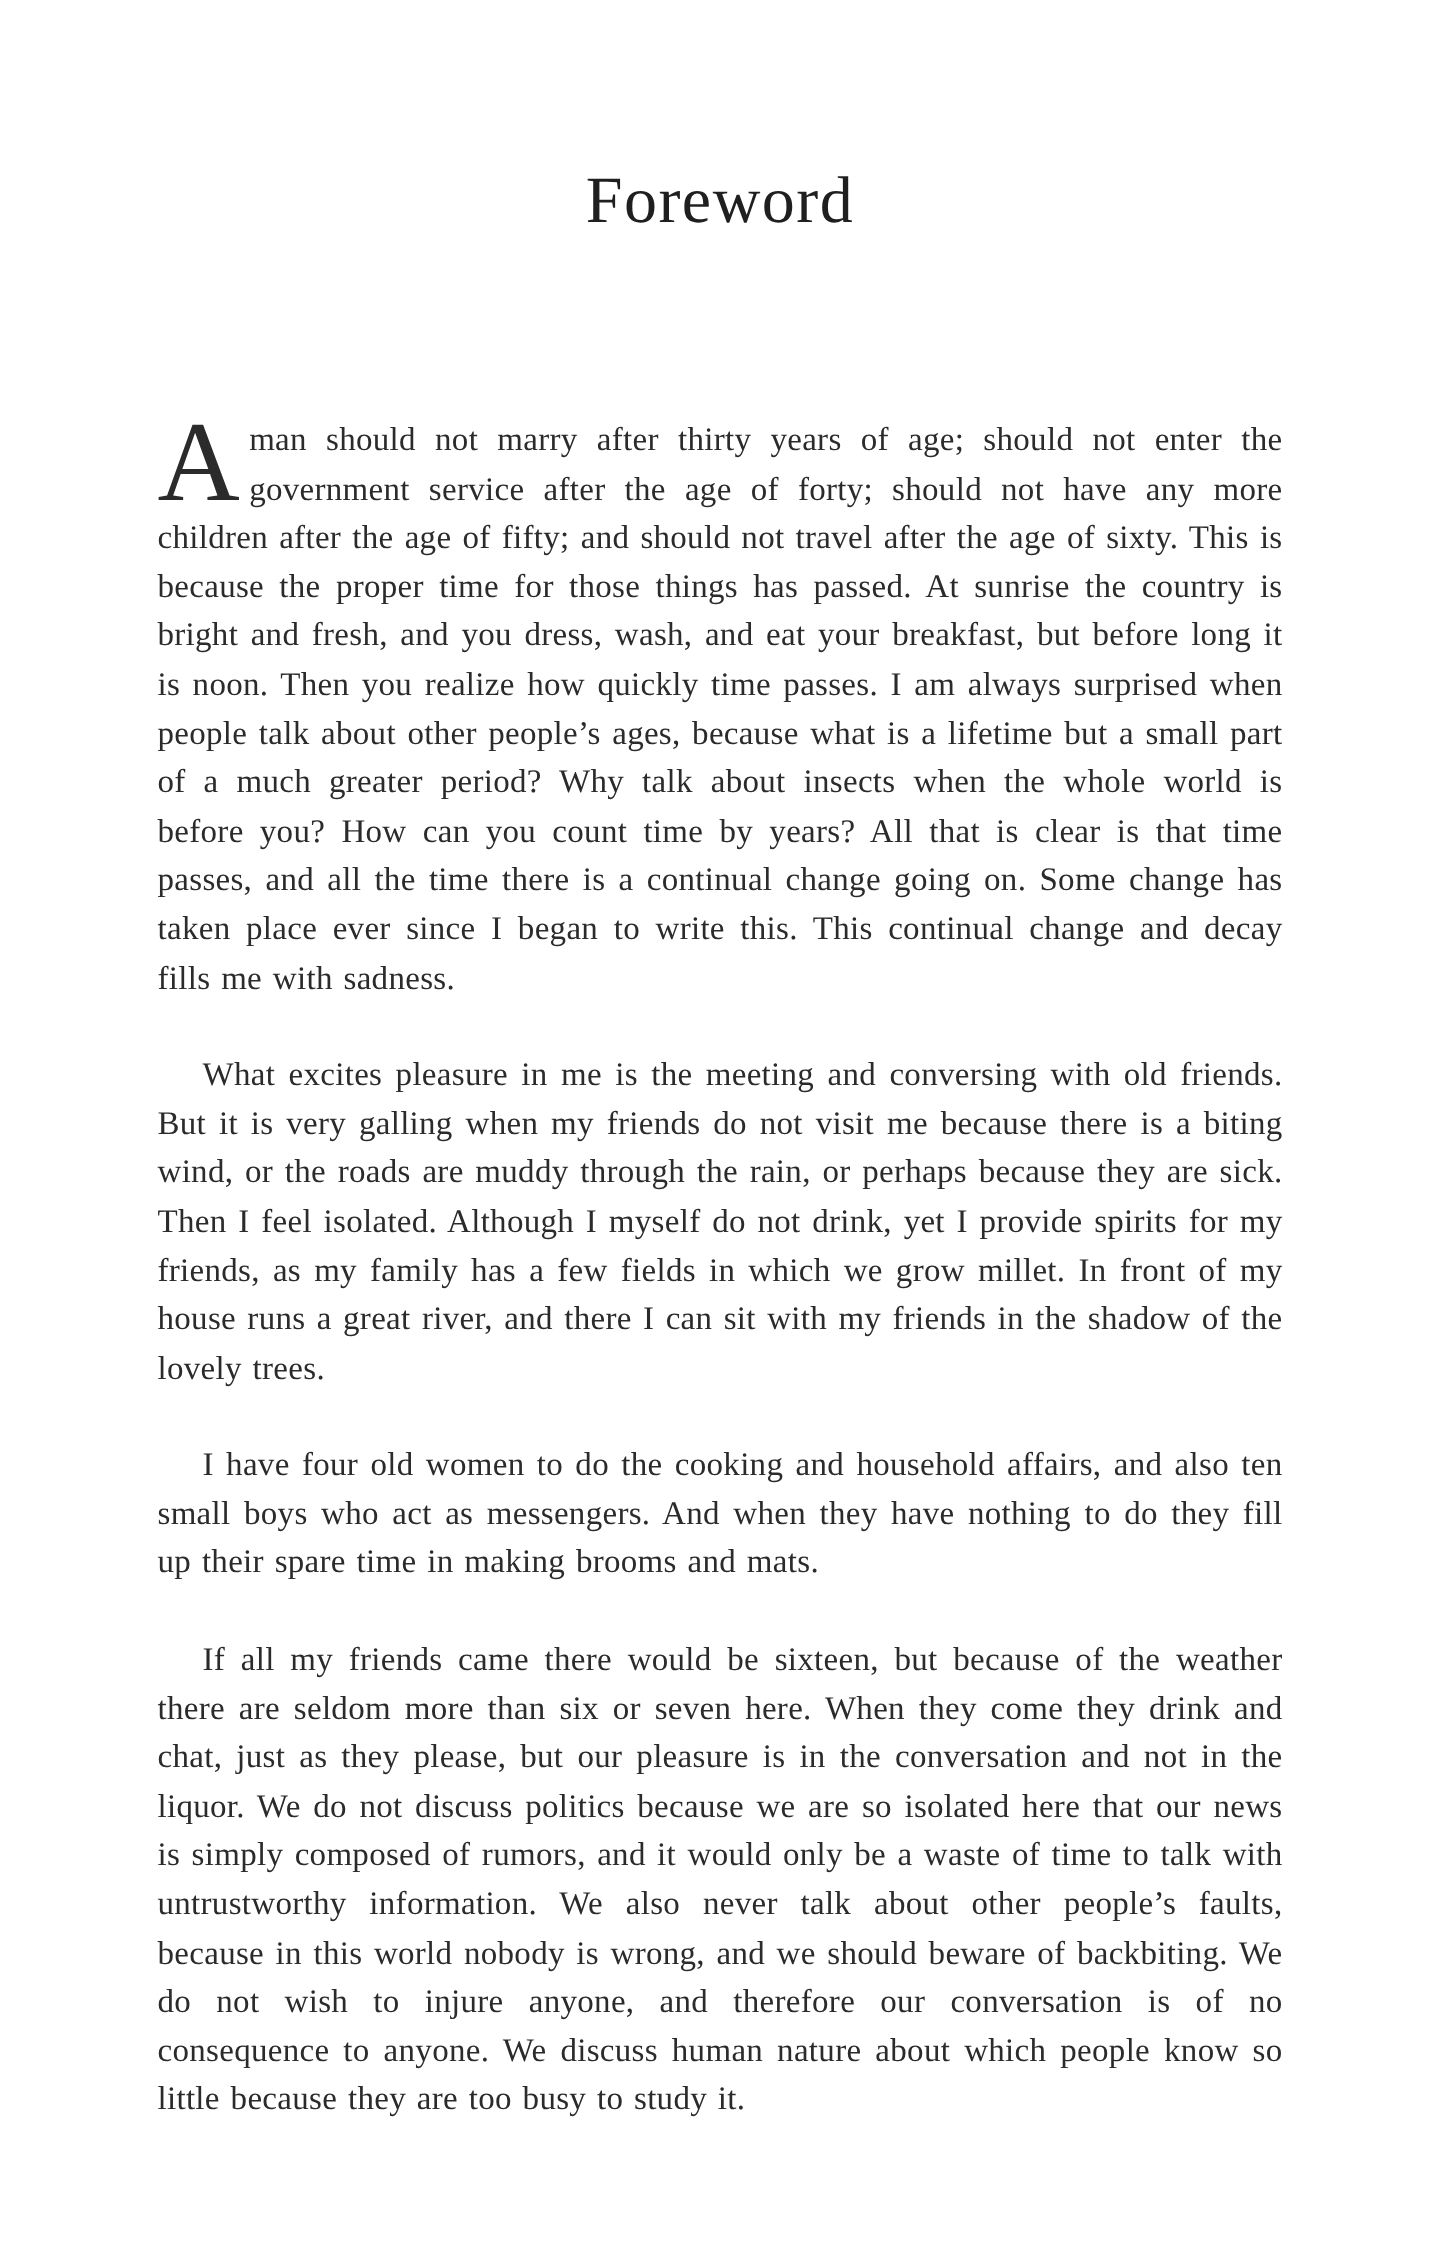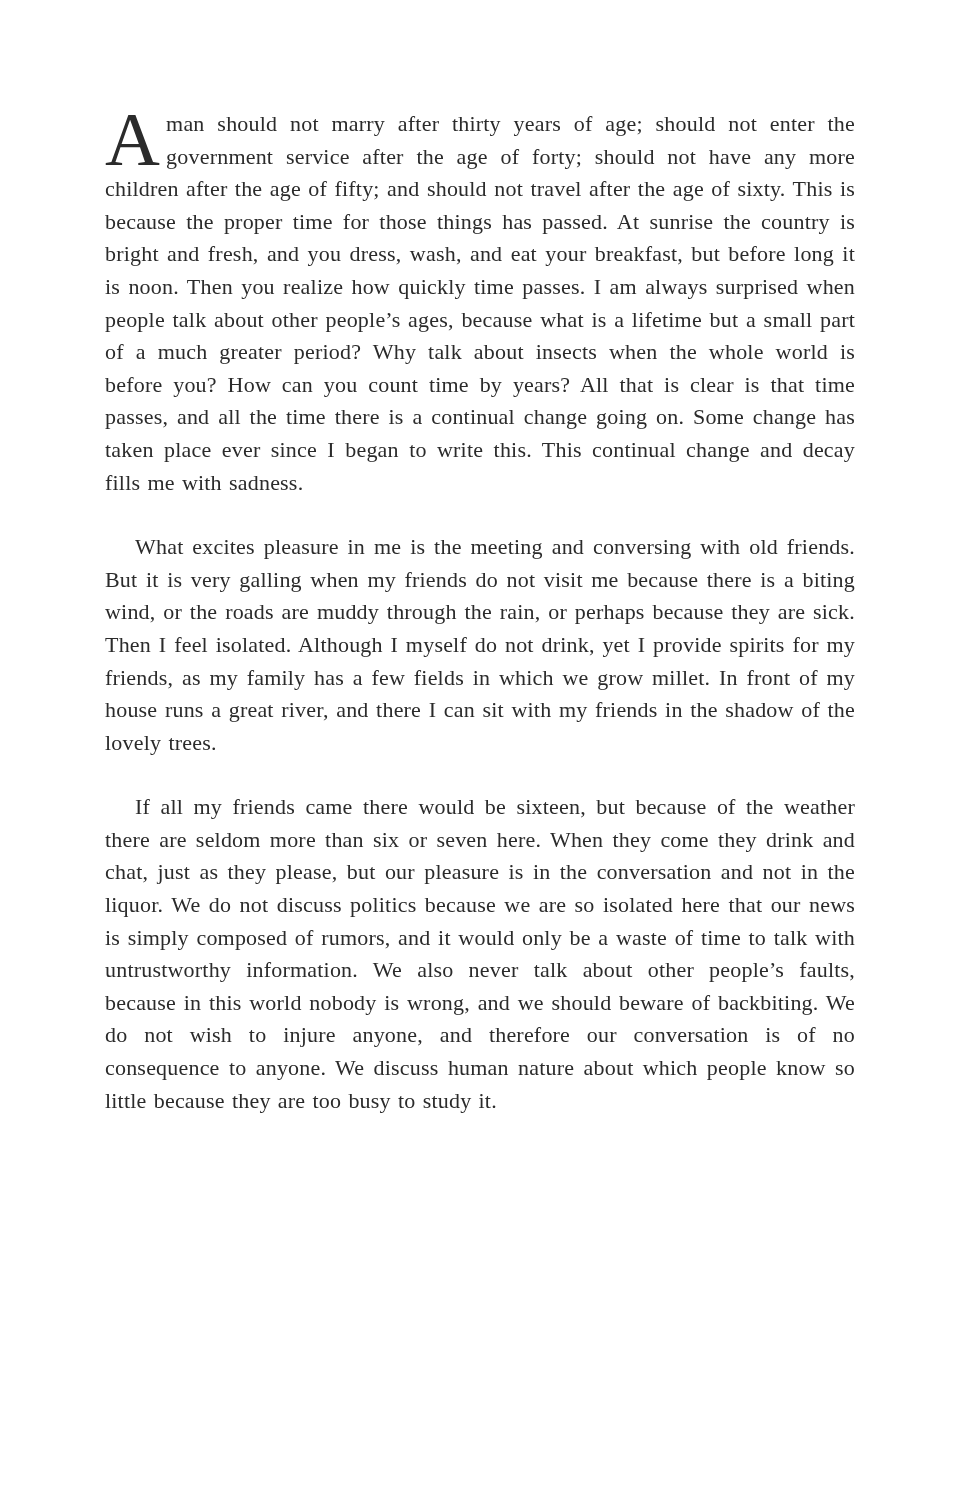--- a/index.html
+++ b/index.html
@@ -46,22 +46,24 @@
     font-size: 76px;
     line-height: 58px;
     padding: 2px 6px 0 0;
     color: #2b2b2b;
   }
 </style>
 </head>
 <body>
 
 <div class="page">
+  <h1 class="title">Foreword</h1>
 
   <div class="body-text">
     <p><span class="dropcap">A</span><span>man should not marry after thirty years of age; should not enter the government service after the age of forty; should not have any more children after the age of fifty; and should not travel after the age of sixty. This is because the proper time for those things has passed. At sunrise the country is bright and fresh, and you dress, wash, and eat your breakfast, but before long it is noon. Then you realize how quickly time passes. I am always surprised when people talk about other people’s ages, because what is a lifetime but a small part of a much greater period? Why talk about insects when the whole world is before you? How can you count time by years? All that is clear is that time passes, and all the time there is a continual change going on. Some change has taken place ever since I began to write this. This continual change and decay fills me with sadness.</span></p>
 
     <p class="indent"><span>What excites pleasure in me is the meeting and conversing with old friends. But it is very galling when my friends do not visit me because there is a biting wind, or the roads are muddy through the rain, or perhaps because they are sick. Then I feel isolated. Although I myself do not drink, yet I provide spirits for my friends, as my family has a few fields in which we grow millet. In front of my house runs a great river, and there I can sit with my friends in the shadow of the lovely trees.</span></p>
 
+    <p class="indent"><span>I have four old women to do the cooking and household affairs, and also ten small boys who act as messengers. And when they have nothing to do they fill up their spare time in making brooms and mats.</span></p>
 
     <p class="indent"><span>If all my friends came there would be sixteen, but because of the weather there are seldom more than six or seven here. When they come they drink and chat, just as they please, but our pleasure is in the conversation and not in the liquor. We do not discuss politics because we are so isolated here that our news is simply composed of rumors, and it would only be a waste of time to talk with untrustworthy information. We also never talk about other people’s faults, because in this world nobody is wrong, and we should beware of backbiting. We do not wish to injure anyone, and therefore our conversation is of no consequence to anyone. We discuss human nature about which people know so little because they are too busy to study it.</span></p>
   </div>
 </div>
 
 </body></html>

